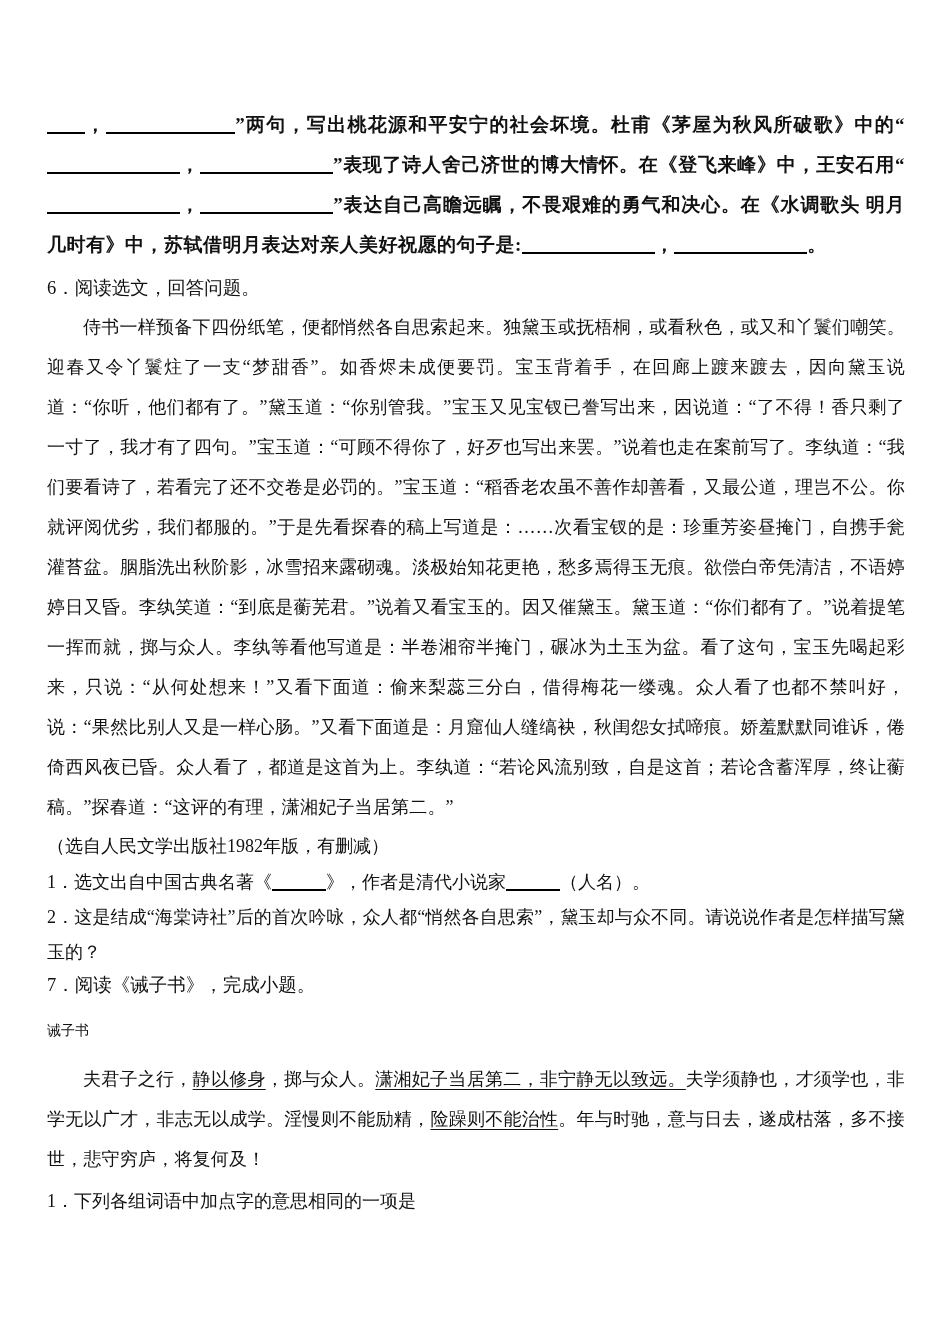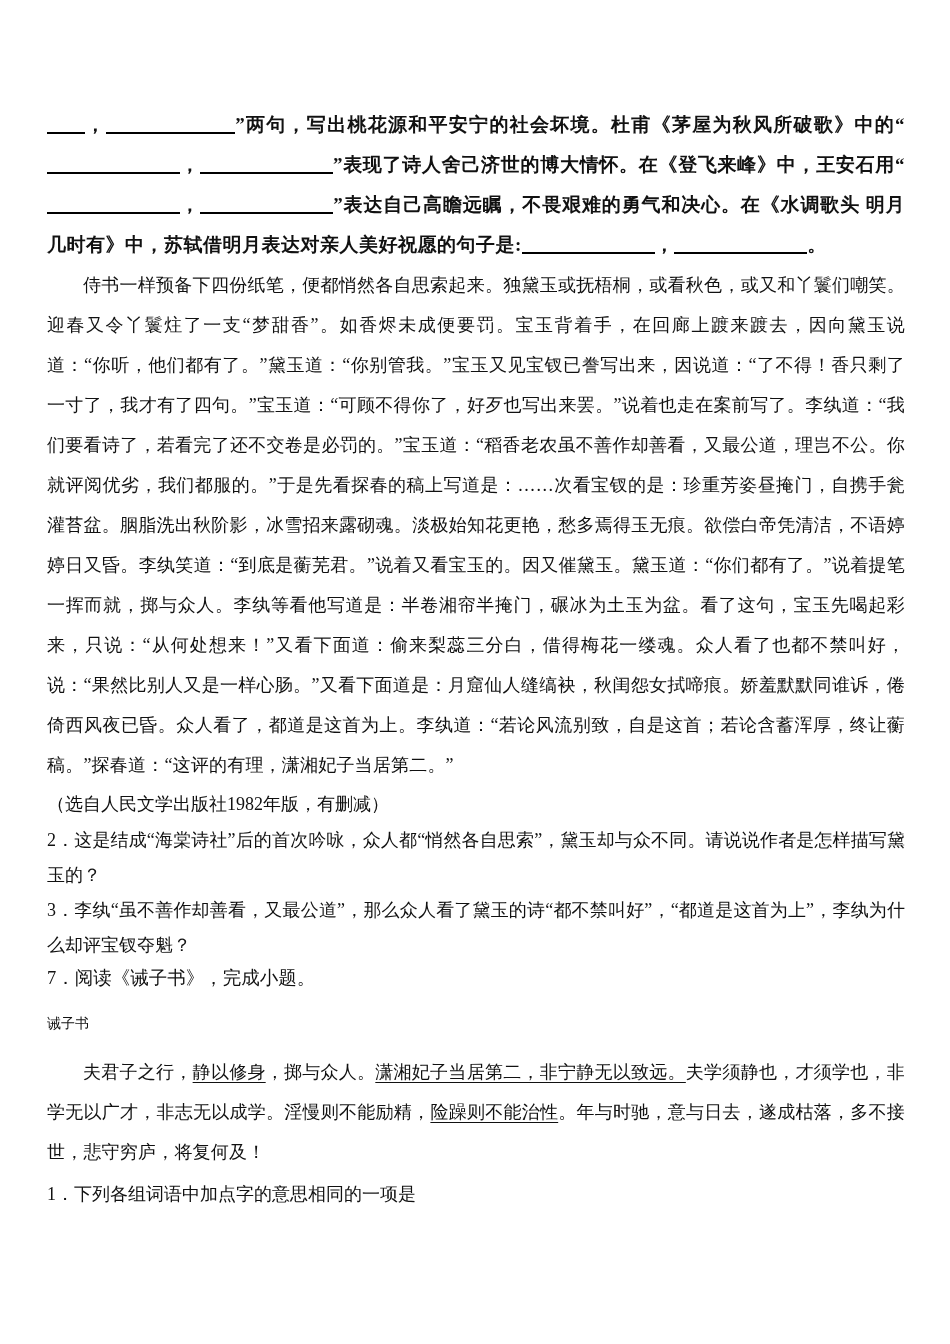--- a/index.html
+++ b/index.html
@@ -86,29 +86,30 @@
   }
 </style>
 </head>
 <body>
 
 <div class="page">
 
   <p class="fill-para"><span class="blank" style="width: 2em;"></span><span>，</span><span class="blank" style="width: 6.8em;"></span><span>”两句，写出桃花源和平安宁的社会坏境。杜甫《茅屋为秋风所破歌》中的“</span><span class="blank" style="width: 7em;"></span><span>，</span><span class="blank" style="width: 7em;"></span><span>”表现了诗人舍己济世的博大情怀。在《登飞来峰》中，王安石用“</span><span class="blank" style="width: 7em;"></span><span>，</span><span class="blank" style="width: 7em;"></span><span>”表达自己高瞻远瞩，不畏艰难的勇气和决心。在《水调歌头 明月几时有》中，苏轼借明月表达对亲人美好祝愿的句子是:</span><span class="blank" style="width: 7em;"></span><span>，</span><span class="blank" style="width: 7em;"></span><span>。</span></p>
 
   <div>
+    <p class="q-label">6．阅读选文，回答问题。</p>
 
     <p class="excerpt">侍书一样预备下四份纸笔，便都悄然各自思索起来。独黛玉或抚梧桐，或看秋色，或又和丫鬟们嘲笑。迎春又令丫鬟炷了一支“梦甜香”。如香烬未成便要罚。宝玉背着手，在回廊上踱来踱去，因向黛玉说道：“你听，他们都有了。”黛玉道：“你别管我。”宝玉又见宝钗已誊写出来，因说道：“了不得！香只剩了一寸了，我才有了四句。”宝玉道：“可顾不得你了，好歹也写出来罢。”说着也走在案前写了。李纨道：“我们要看诗了，若看完了还不交卷是必罚的。”宝玉道：“稻香老农虽不善作却善看，又最公道，理岂不公。你就评阅优劣，我们都服的。”于是先看探春的稿上写道是：……次看宝钗的是：珍重芳姿昼掩门，自携手瓮灌苔盆。胭脂洗出秋阶影，冰雪招来露砌魂。淡极始知花更艳，愁多焉得玉无痕。欲偿白帝凭清洁，不语婷婷日又昏。李纨笑道：“到底是蘅芜君。”说着又看宝玉的。因又催黛玉。黛玉道：“你们都有了。”说着提笔一挥而就，掷与众人。李纨等看他写道是：半卷湘帘半掩门，碾冰为土玉为盆。看了这句，宝玉先喝起彩来，只说：“从何处想来！”又看下面道：偷来梨蕊三分白，借得梅花一缕魂。众人看了也都不禁叫好，说：“果然比别人又是一样心肠。”又看下面道是：月窟仙人缝缟袂，秋闺怨女拭啼痕。娇羞默默同谁诉，倦倚西风夜已昏。众人看了，都道是这首为上。李纨道：“若论风流别致，自是这首；若论含蓄浑厚，终让蘅稿。”探春道：“这评的有理，潇湘妃子当居第二。”</p>
 
     <p class="source-line">（选自人民文学出版社1982年版，有删减）</p>
 
+    <p class="subq"><span>1．选文出自中国古典名著《</span><span class="blank" style="width: 3em;"></span><span>》，作者是清代小说家</span><span class="blank" style="width: 3em;"></span><span>（人名）。</span></p>
 
     <p class="subq">2．这是结成“海棠诗社”后的首次吟咏，众人都“悄然各自思索”，黛玉却与众不同。请说说作者是怎样描写黛玉的？</p>
 
-    <p class="subq">3．李纨“虽不善作却善看，又最公道”，那么众人看了黛玉的诗“都不禁叫好”，“都道是这首为上”，李纨为什么却评宝钗夺魁？</p>
   </div>
 
   <div>
 
     <p class="q7-label">7．阅读《诫子书》，完成小题。</p>
 
     <p class="kai-line">诫子书</p>
 
 
     <p class="passage"><span>夫君子之行，</span><span class="u">静以修身</span><span>，掷与众人。</span><span class="u">潇湘妃子当居第二，非宁静无以致远。</span><span>夫学须静也，才须学也，非学无以广才，非志无以成学。淫慢则不能励精，</span><span class="u">险躁则不能治性</span><span>。年与时驰，意与日去，遂成枯落，多不接世，悲守穷庐，将复何及！</span></p>

